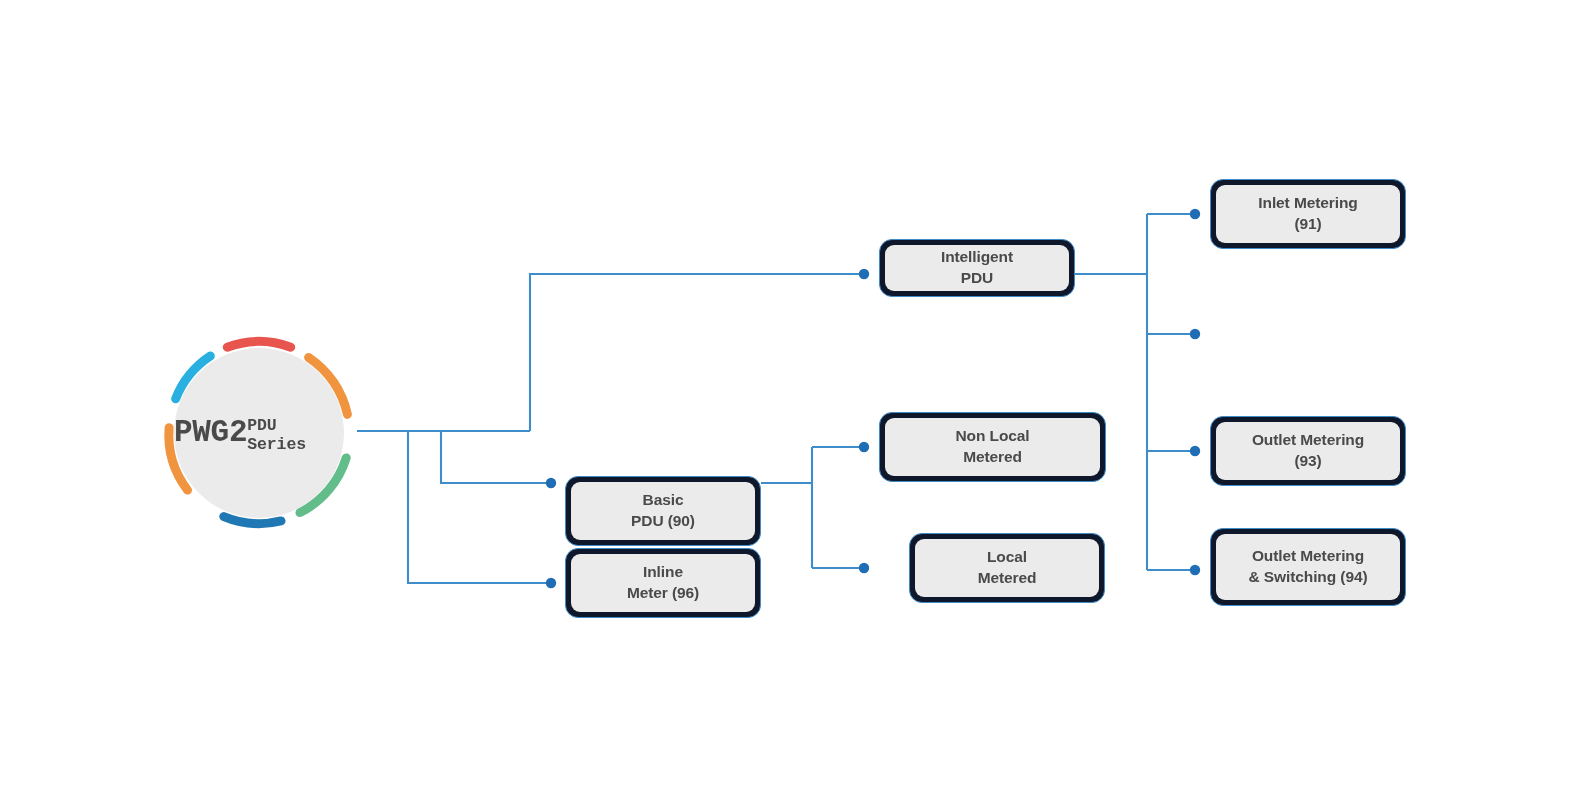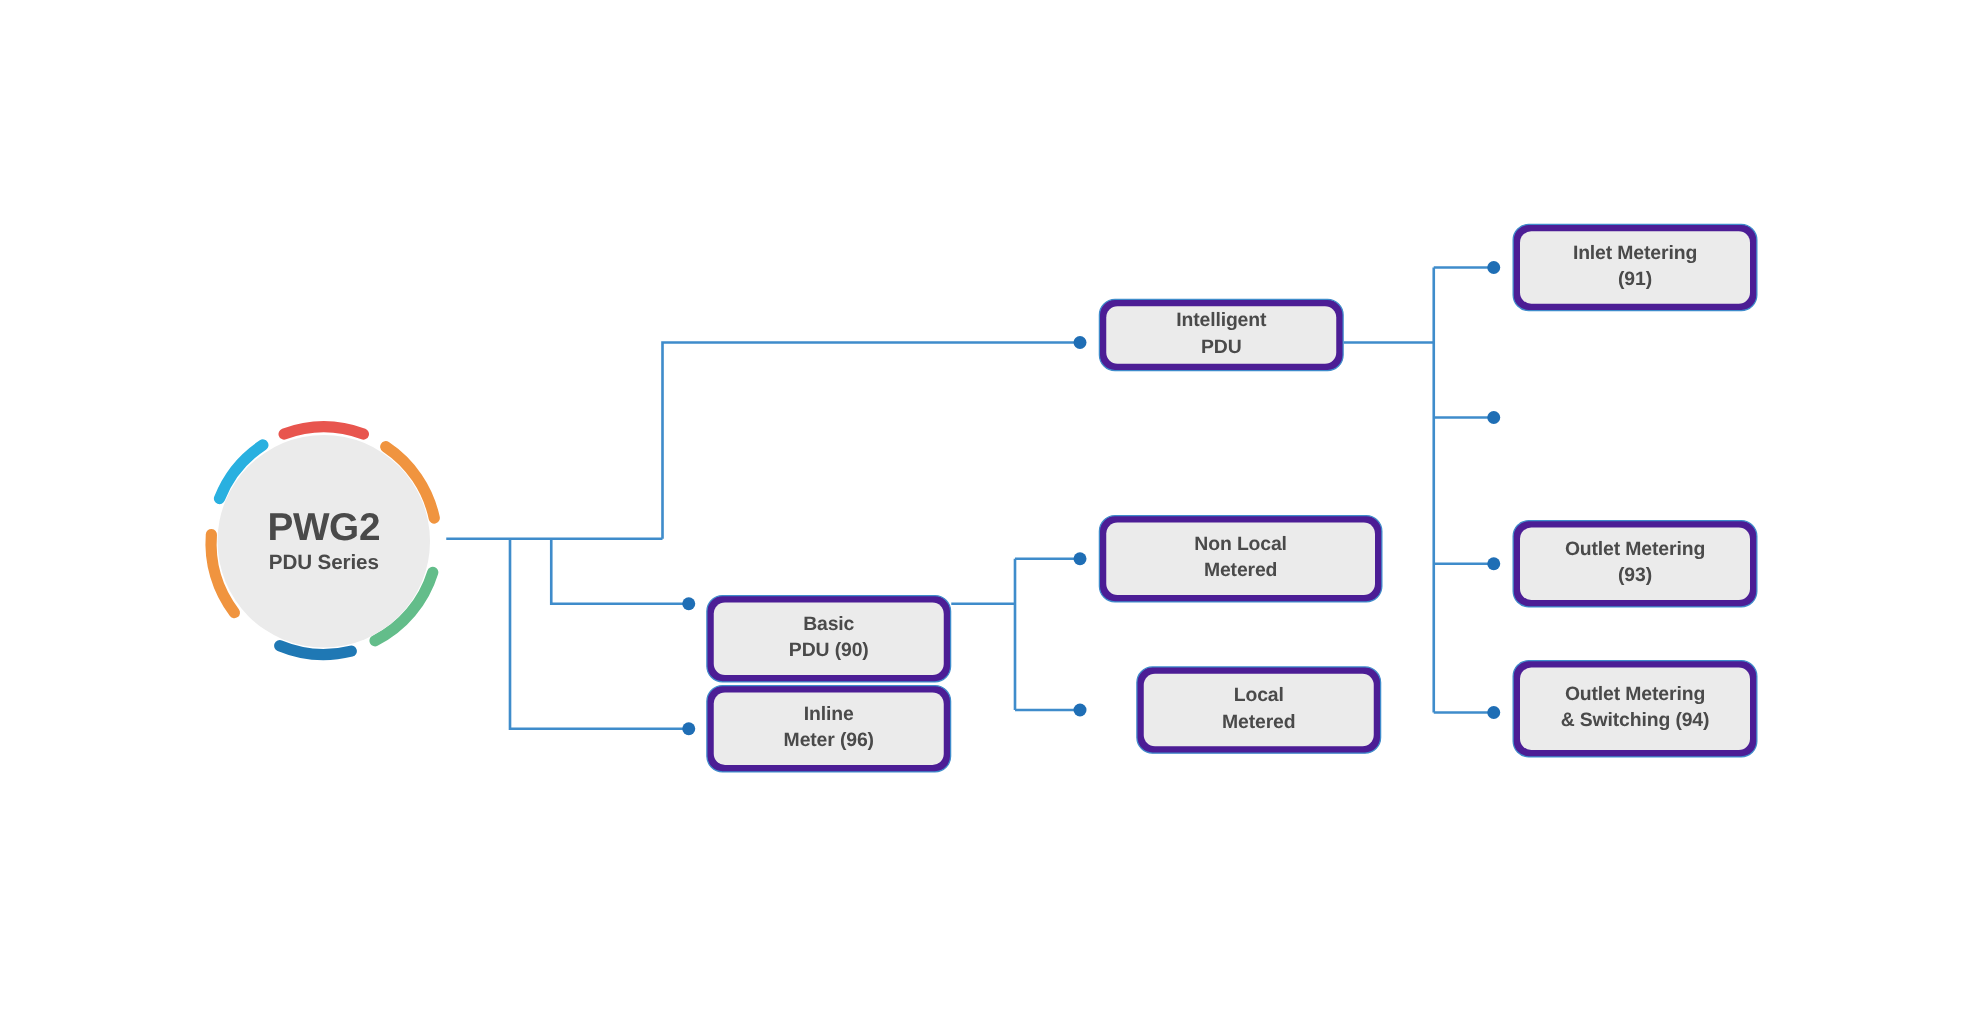--- a/index.html
+++ b/index.html
@@ -44,47 +44,47 @@
   }
   .hub-core {
     position: absolute;
     left: 13px;
     top: 13px;
     width: 170px;
     height: 170px;
     border-radius: 50%;
     background: #ebebeb;
     display: flex;
-    flex-direction: column;
+    flex-direction: row;
     align-items: center;
     justify-content: center;
+    font-family: Liberation Mono, monospace;
   }
   .hub-title {
     font-size: 31px;
     font-weight: bold;
     color: #4a4a4a;
     letter-spacing: -0.3px;
     line-height: 1.05;
   }
   .hub-sub {
     font-size: 16.5px;
     font-weight: bold;
     color: #4a4a4a;
     margin-top: 3px;
     letter-spacing: -0.1px;
-    text-align: center;
   }
 
   
   .node {
     position: absolute;
     box-sizing: border-box;
     border: 1.6px solid #3f8ccb;
     border-radius: 13px;
-    background: #4c1d95;
+    background: #0f172a;
     padding: 5px;
   }
   .node-inner {
     width: 100%;
     height: 100%;
     box-sizing: border-box;
     background: #ebebeb;
     border-radius: 9px;
     display: flex;
     align-items: center;

